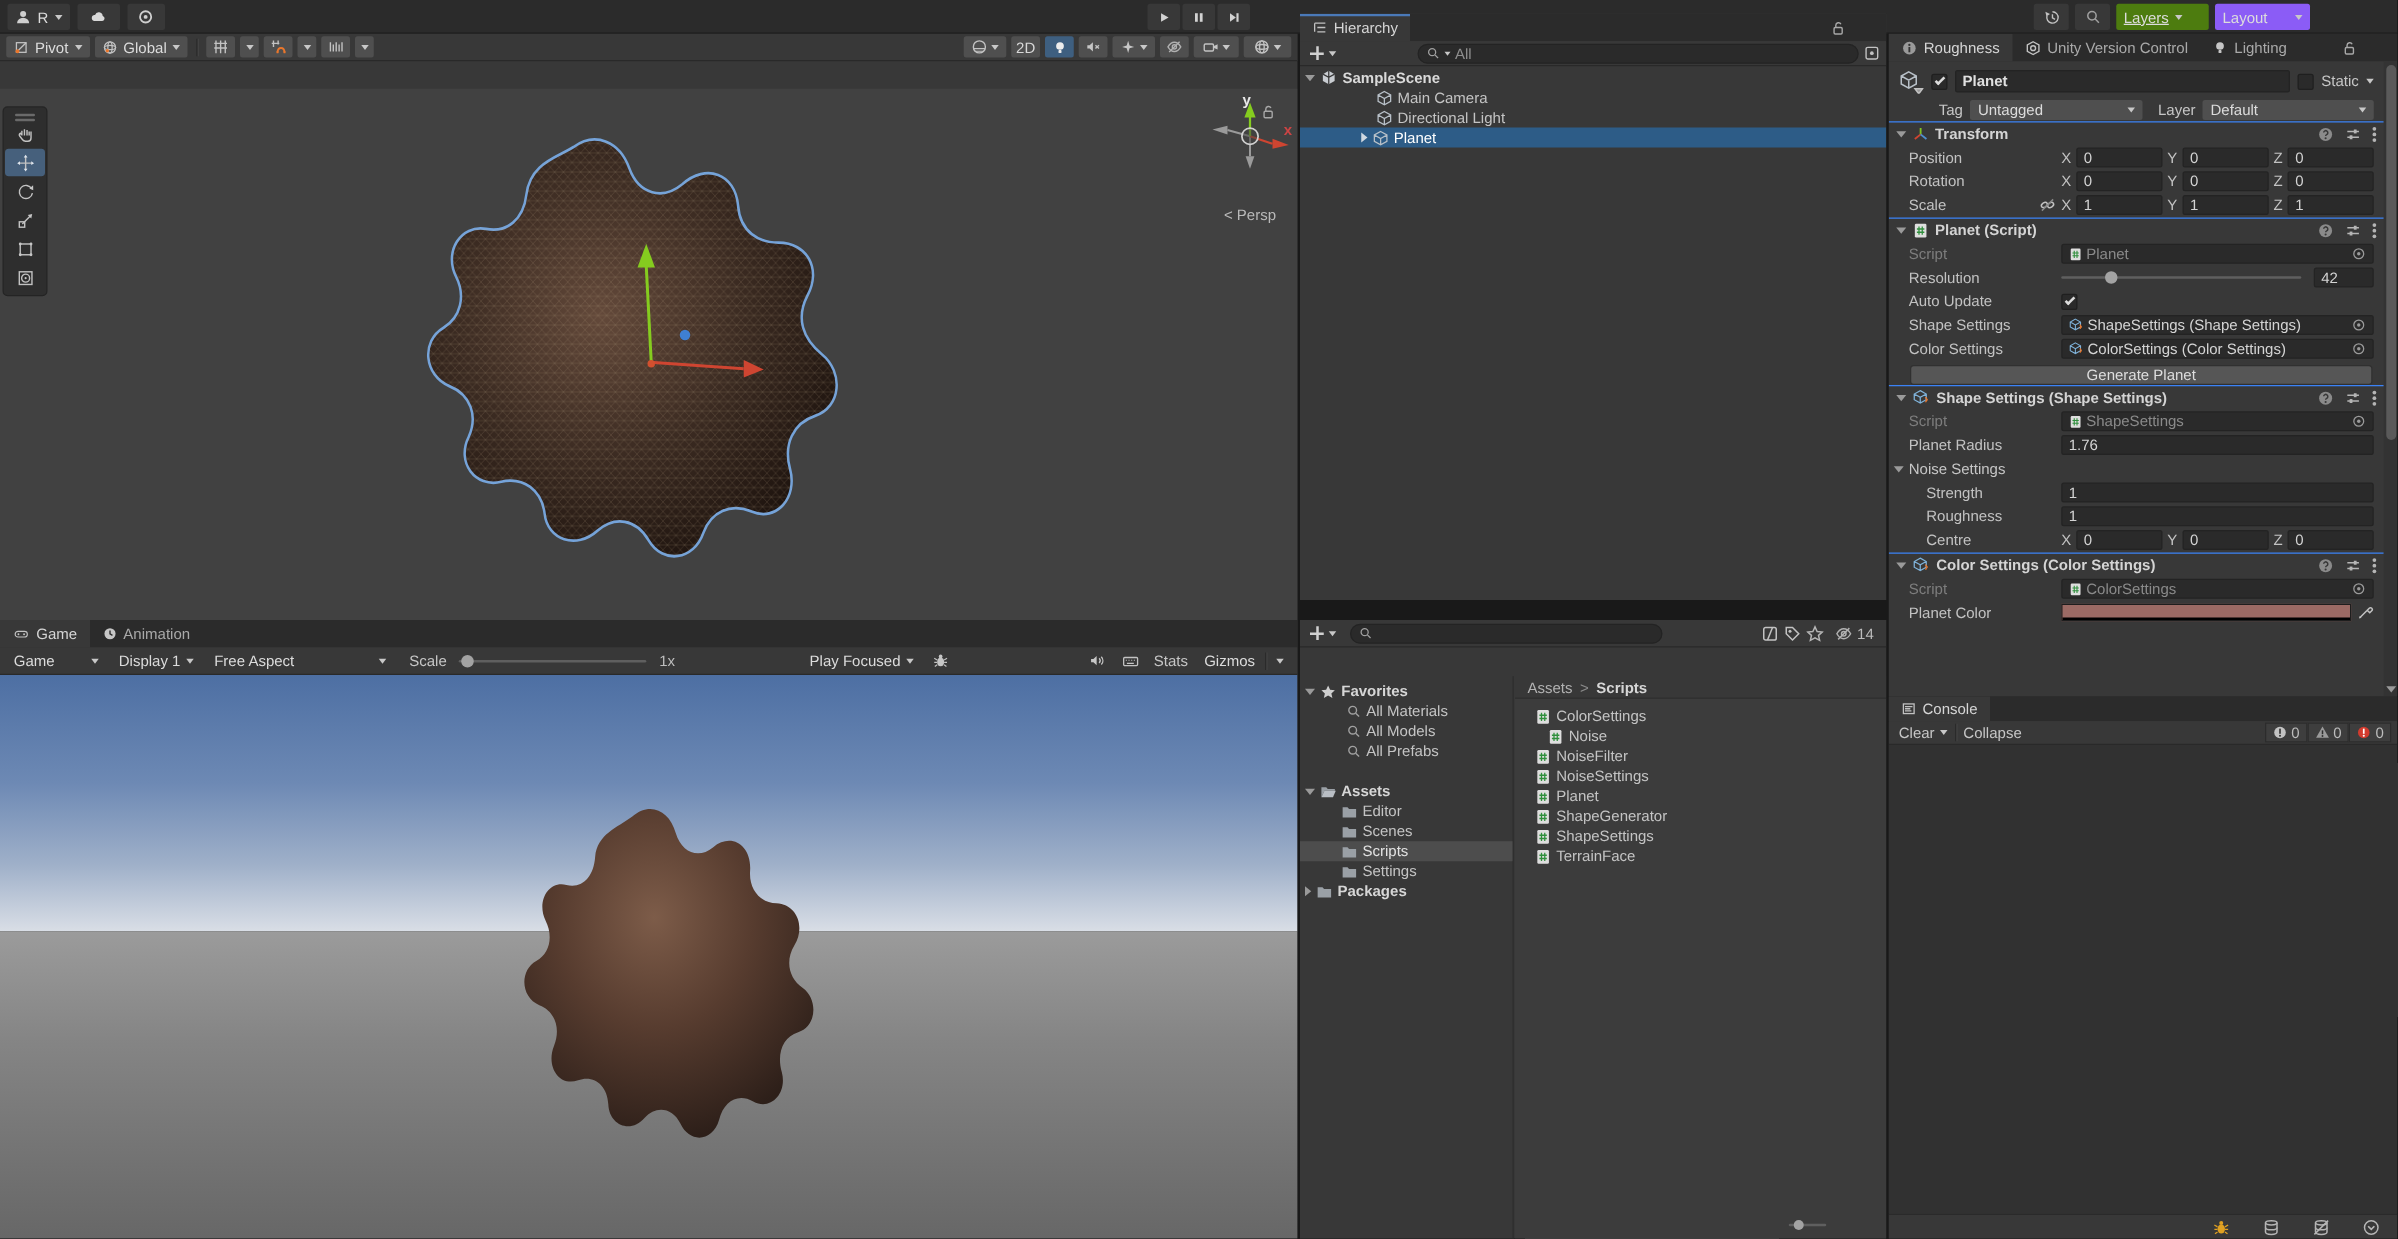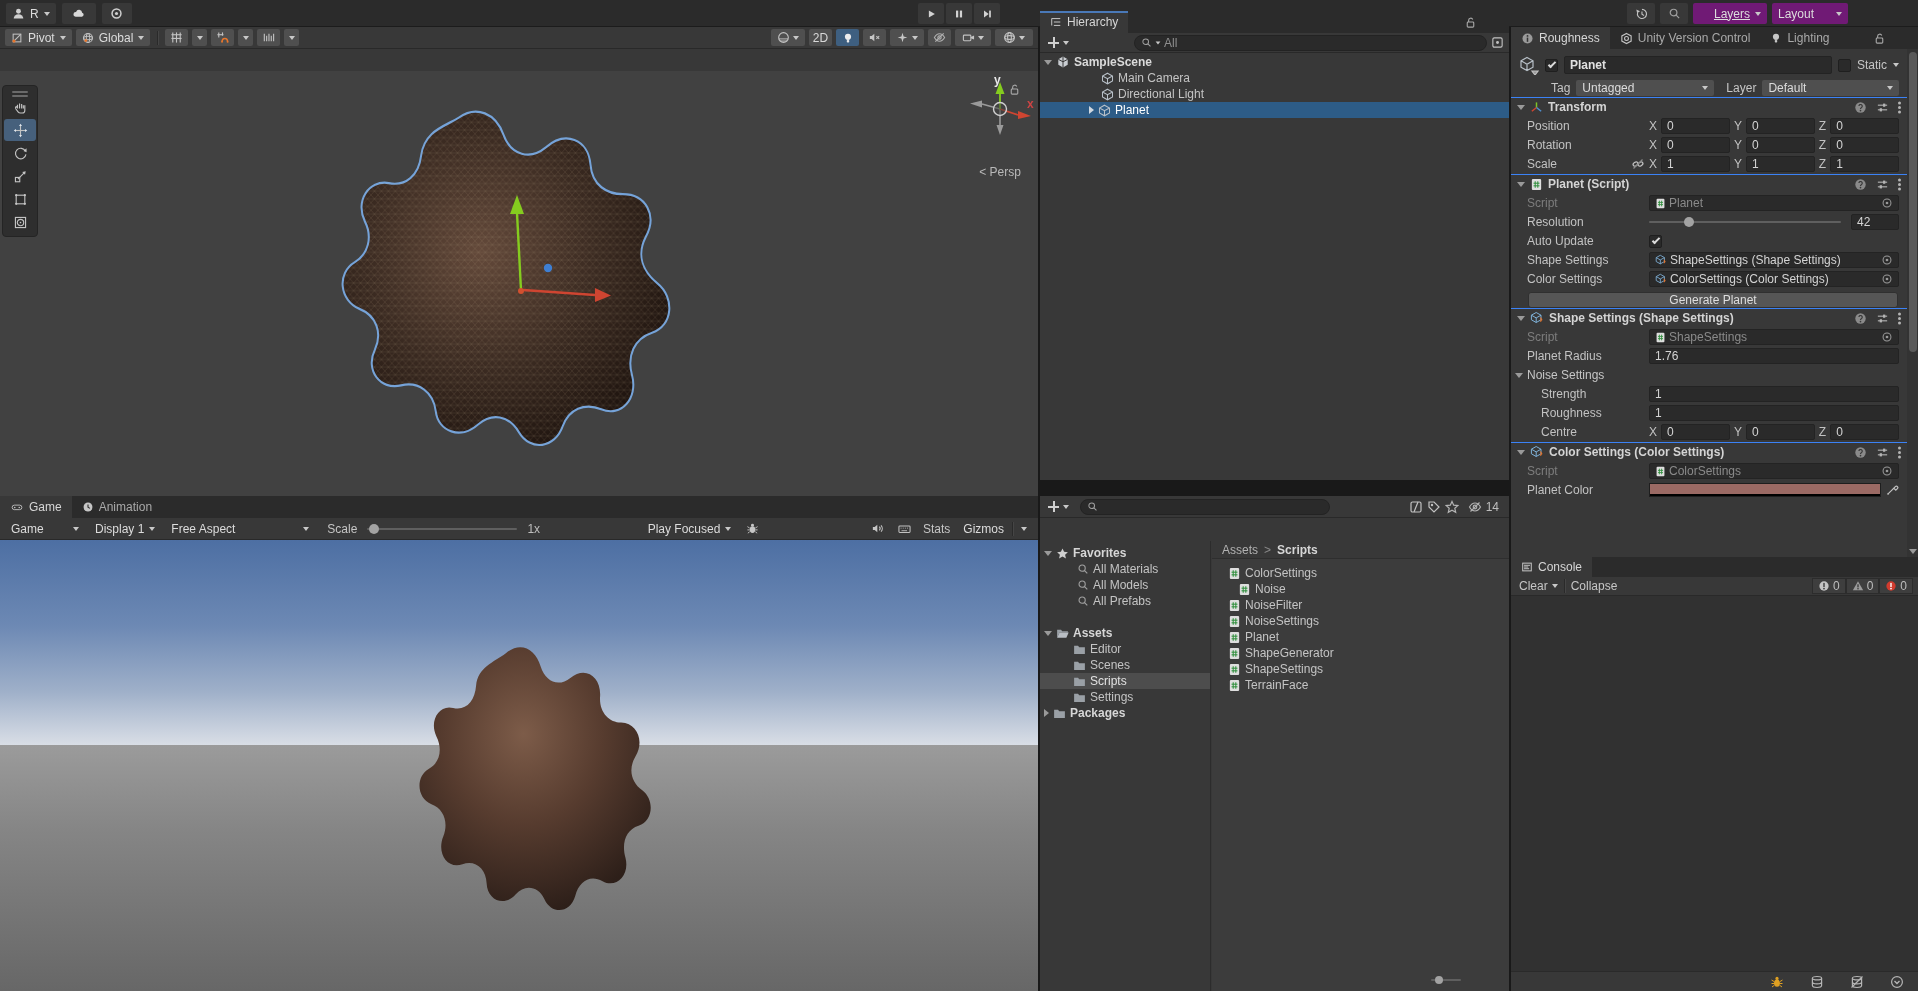--- a/index.html
+++ b/index.html
@@ -179,25 +179,25 @@
             <path d="M7.5 2.6a4.9 4.9 0 1 1-4.7 3.5" fill="none"></path>
             <polygon points="1.4,2.6 2.3,6.6 5.4,4.6" fill="#c2c2c2" stroke="none"></polygon>
             <path d="M7.5 4.8v3l2.2 1.3" fill="none"></path>
           </svg>
       </div>
       <div class="iconbtn" style="height:21px;min-width:28px;background:#383838;">
         <svg class="ic" width="13" height="13" viewBox="0 0 14 14">
             <use href="#i-mag"></use>
           </svg>
       </div>
-      <div class="ddbtn" style="height:21px;min-width:74px;background:#701a75;justify-content:flex-end;text-decoration:underline;">
+      <div class="ddbtn" style="height:21px;min-width:74px;background:#4d7c0f;justify-content:flex-start;text-decoration:underline;">
         <span>Layers</span>
           <span class="caret"></span>
       </div>
-      <div class="ddbtn" style="height:21px;min-width:76px;background:#701a75;justify-content:space-between;">
+      <div class="ddbtn" style="height:21px;min-width:76px;background:#8b5cf6;justify-content:space-between;">
         <span>Layout</span>
           <span class="caret"></span>
       </div>
     </div>
   </div>
 
   <div class="panel" style="left:0;top:27px;width:1038px;height:469px;">
     <div class="toolbar">
       <div class="ddbtn">
         <svg class="ic" width="12" height="12" viewBox="0 0 14 14">

